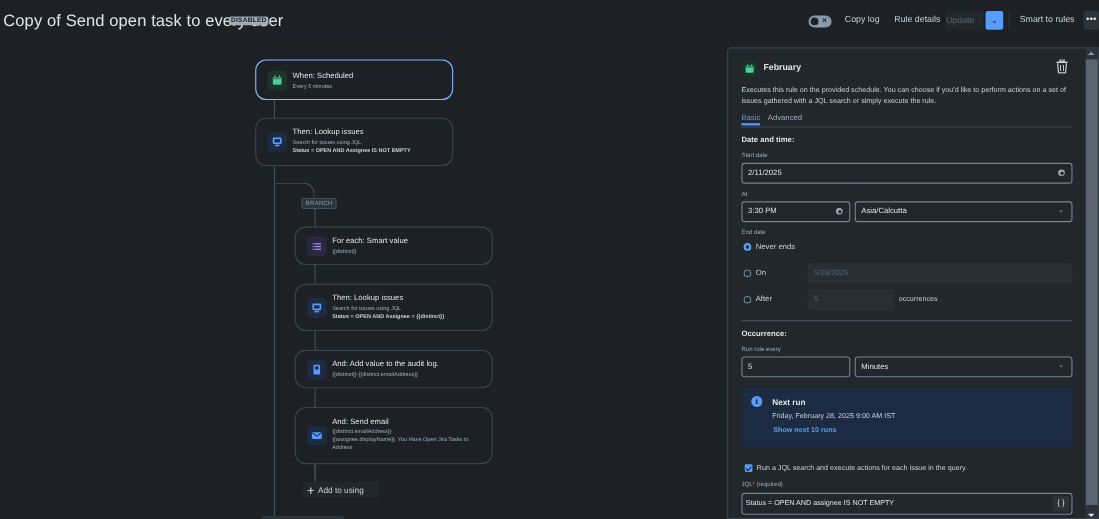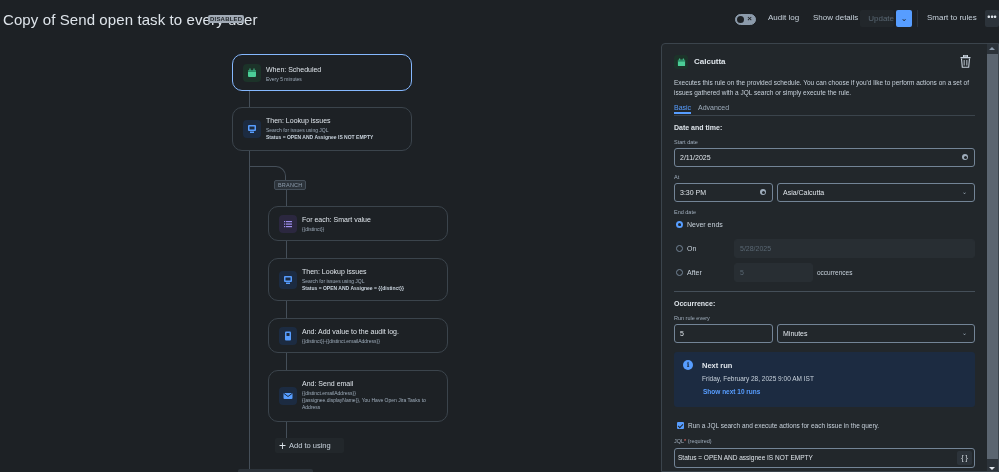--- a/index.html
+++ b/index.html
@@ -6,21 +6,21 @@
   html, body { width: 999px; height: 472px; overflow: hidden; background: #1d2125; font-family: "Liberation Sans", sans-serif; color: #c7d1db; }
   .root { position: relative; width: 999px; height: 472px; background: #1d2125; }
 
   
   .title { position: absolute; left: 3px; top: 11px; font-size: 15px; color: #dee4ea; font-weight: 400; letter-spacing: 0.1px; }
   .lozenge { position: absolute; left: 208px; top: 15px; background: #a1aab5; color: #1d2125; font-size: 6px; font-weight: 700; padding: 1px 2px; border-radius: 2px; letter-spacing: 0.2px; }
   .toggle { position: absolute; left: 735px; top: 14px; width: 21px; height: 11px; border-radius: 6px; background: #8c9bab; border: 1px solid #8c9bab; }
   .toggle .knob { position: absolute; left: 1px; top: 1px; width: 7px; height: 7px; border-radius: 50%; background: #1d2125; }
   .toggle .x { position: absolute; right: 3px; top: -1px; font-size: 8px; color: #1d2125; font-weight: 700; }
   .hbtn { position: absolute; top: 13px; font-size: 8px; color: #c7d1db; }
-  .update-btn { position: absolute; left: 860px; top: 10px; width: 34px; height: 17px; background: #22272b; color: #596773; font-size: 8px; text-align: right; line-height: 17px; border-radius: 2px; }
+  .update-btn { position: absolute; left: 860px; top: 10px; width: 34px; height: 17px; background: #22272b; color: #596773; font-size: 8px; text-align: left; line-height: 17px; border-radius: 2px; }
   .update-dd { position: absolute; left: 896px; top: 10px; width: 16px; height: 17px; background: #579dff; border-radius: 2px; color: #1d2125; font-size: 8px; text-align: center; line-height: 17px; }
   .hsep { position: absolute; left: 917px; top: 10px; width: 1px; height: 17px; background: #2c333a; }
   .more-btn { position: absolute; left: 985px; top: 10px; width: 14px; height: 17px; background: #2c333a; color: #dee4ea; font-size: 9px; text-align: center; line-height: 14px; border-radius: 2px; }
 
   
   .vline { position: absolute; width: 1px; background: #454f59; }
   .curve { position: absolute; border-top: 1px solid #454f59; border-right: 1px solid #454f59; border-top-right-radius: 10px; }
   .branch-tag { position: absolute; left: 274px; top: 180px; background: #2c333a; color: #8c9bab; font-size: 5.5px; padding: 1px 3px; border-radius: 2px; letter-spacing: 0.2px; border: 1px solid #454f59; }
 
   
@@ -84,22 +84,22 @@
 
 <div class="root">
 
   <div class="title">Copy of Send open task to every user</div>
   <div class="lozenge">DISABLED</div>
 
   <div class="toggle">
     <div class="knob"></div>
     <span class="x">×</span>
   </div>
-  <div class="hbtn" style="left:768px;">Audit log</div>
-  <div class="hbtn" style="left:813px;">Show details</div>
+  <div class="hbtn" style="left:768px;">Copy log</div>
+  <div class="hbtn" style="left:813px;">Rule details</div>
   <div class="update-btn">Update</div>
   <div class="update-dd">
     <span>⌄</span>
   </div>
   <div class="hsep"></div>
   <div class="hbtn" style="left:927px;">Smart to rules</div>
   <div class="more-btn">
     <span>•••</span>
   </div>
 
@@ -208,21 +208,21 @@
 
   <div class="panel">
     <div class="p-head-ic">
       <svg width="9" height="9" viewBox="0 0 10 10">
           <rect x="1" y="2" width="8" height="7" rx="1" fill="#4bce97"></rect>
           <rect x="1" y="2" width="8" height="2" fill="#2a8a63"></rect>
           <rect x="2.5" y="0.5" width="1" height="2" fill="#4bce97"></rect>
           <rect x="6.5" y="0.5" width="1" height="2" fill="#4bce97"></rect>
         </svg>
     </div>
-    <div class="p-title">Calcutta</div>
+    <div class="p-title">February</div>
     <div class="trash">
       <svg width="11" height="13" viewBox="0 0 11 13">
           <rect x="0.5" y="2" width="10" height="1.3" fill="#c7d1db"></rect>
           <rect x="3.5" y="0.3" width="4" height="1.5" fill="none" stroke="#c7d1db" stroke-width="1"></rect>
           <path d="M1.5 3.5 L2.3 12.3 L8.7 12.3 L9.5 3.5" fill="none" stroke="#c7d1db" stroke-width="1.1"></path>
           <rect x="3.7" y="5" width="0.9" height="5.5" fill="#c7d1db"></rect>
           <rect x="6.4" y="5" width="0.9" height="5.5" fill="#c7d1db"></rect>
         </svg>
     </div>
     <div class="p-desc">Executes this rule on the provided schedule. You can choose if you'd like to perform actions on a set of issues gathered with a JQL search or simply execute the rule.</div>

